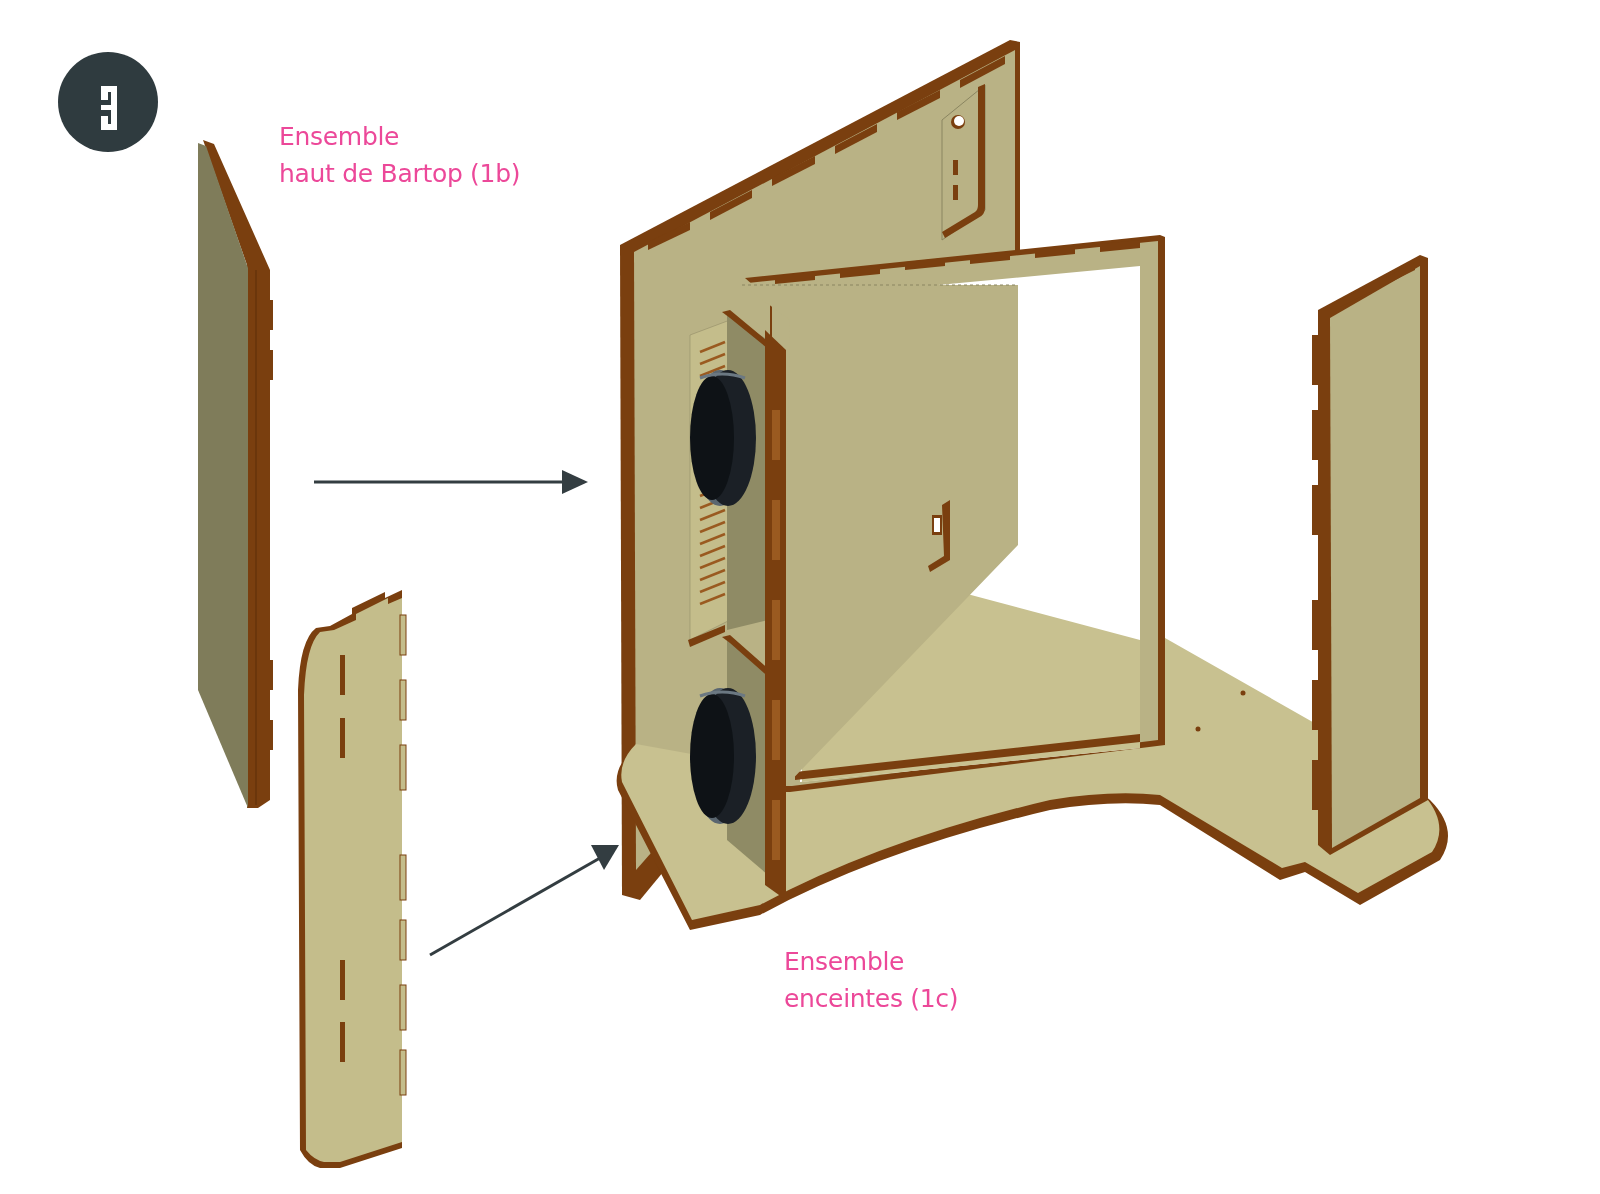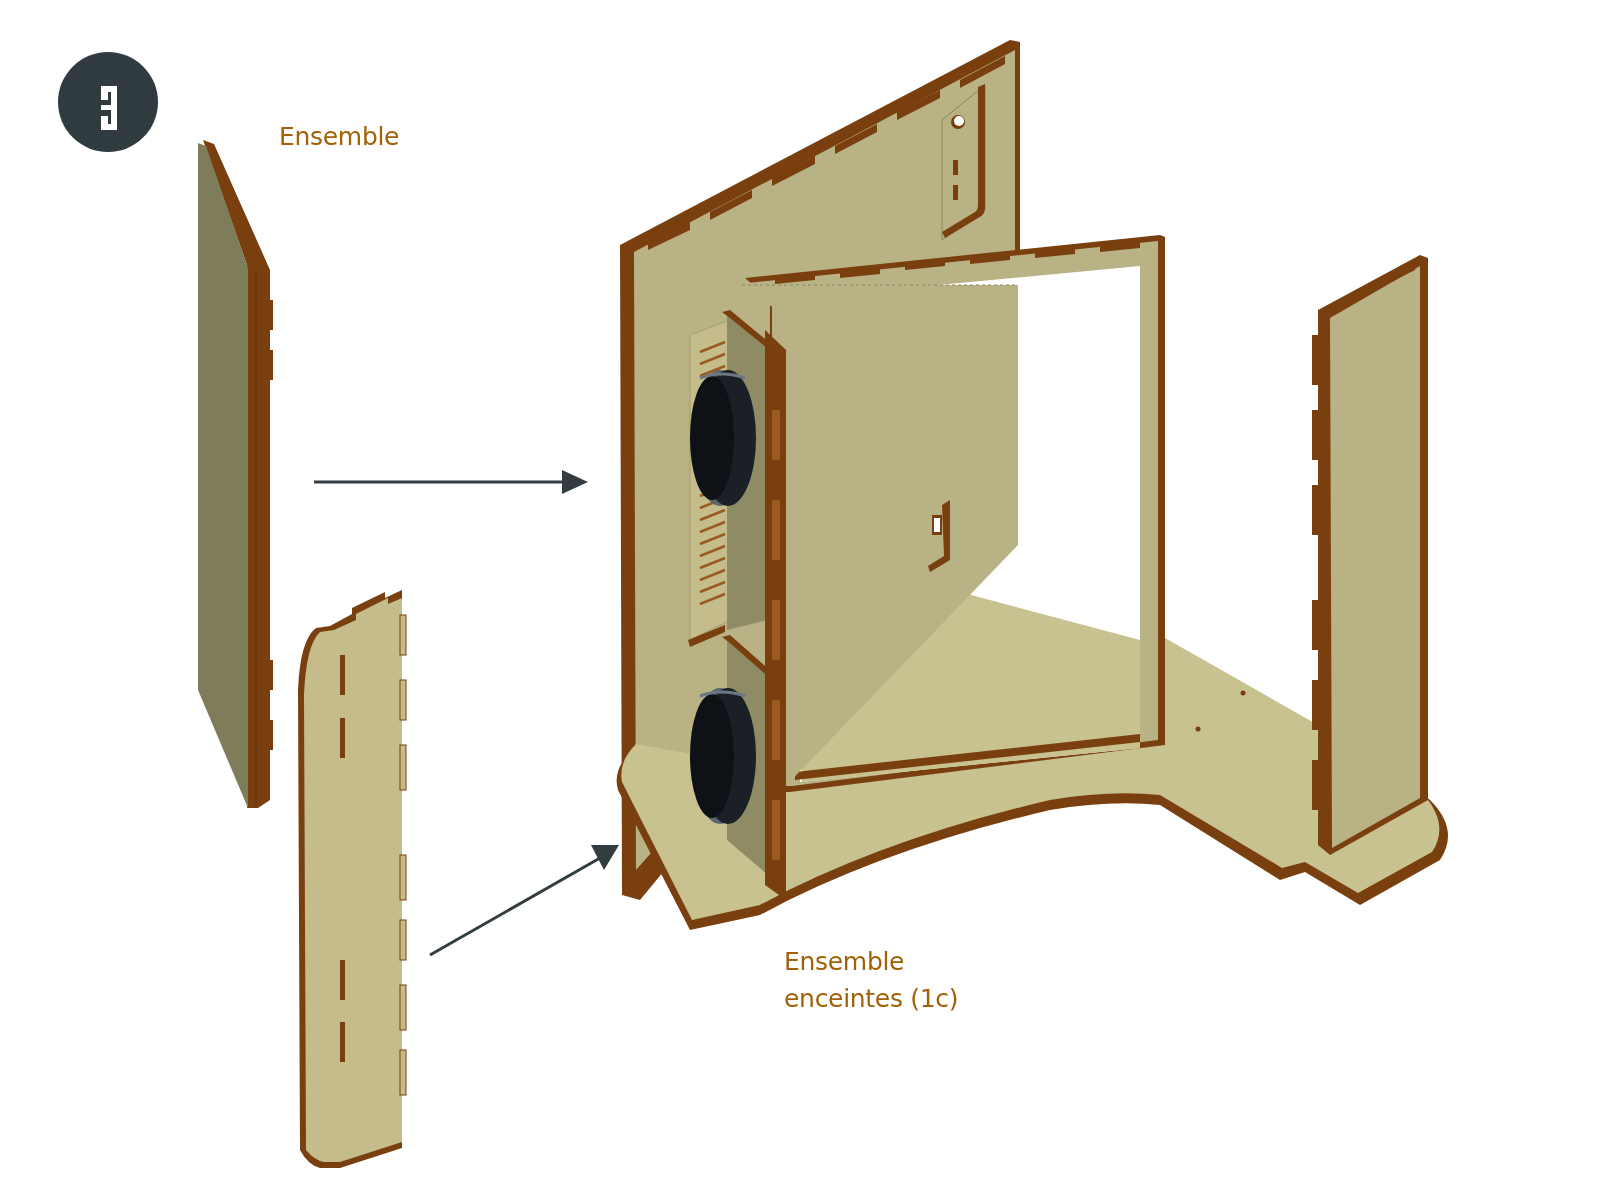--- a/index.html
+++ b/index.html
@@ -1,18 +1,18 @@
 <!DOCTYPE html>
 <html><head>
   <meta charset="utf-8">
   <style>
     html, body { margin: 0; padding: 0; background: #ffffff; }
     body { width: 1600px; height: 1194px; position: relative; overflow: hidden; font-family: "Liberation Sans", sans-serif; }
     .canvas { position: absolute; left: 0; top: 0; width: 1600px; height: 1194px; }
-    .label { position: absolute; font-family: "DejaVu Sans", sans-serif; color: #a16207; font-size: 25px; line-height: 37px; letter-spacing: -0.3px; }
+    .label { position: absolute; font-family: "DejaVu Sans", sans-serif; color: #ec4899; font-size: 25px; line-height: 37px; letter-spacing: -0.3px; }
     .label span { display: block; white-space: nowrap; }
     .step-badge { position: absolute; left: 58px; top: 52px; width: 100px; height: 100px; border-radius: 50%; background: #2f3b3f; }
     .step-glyph { position: absolute; left: 0; top: 0; width: 100px; height: 100px; }
     .step-num { position: absolute; width: 1px; height: 1px; overflow: hidden; clip: rect(0 0 0 0); }
   </style>
 </head>
 <body>
 
 <svg class="canvas" viewBox="0 0 1600 1194" xmlns="http://www.w3.org/2000/svg">
 
@@ -206,18 +206,19 @@
 
 <div class="step-badge">
   <svg class="step-glyph" viewBox="0 0 100 100">
     <path d="M 43,34 L 59,34 L 59,78 L 43,78 L 43,64 L 50,64 L 50,72 L 53,72 L 53,58 L 43,58 L 43,53 L 53,53 L 53,40 L 50,40 L 50,48 L 43,48 Z" fill="#ffffff"></path>
   </svg>
   <span class="step-num">9</span>
 </div>
 
 <div class="label" style="left:279px; top:118px;">
   <span>Ensemble</span>
+  <span>haut de Bartop (1b)</span>
 </div>
 
 <div class="label" style="left:784px; top:943px;">
   <span>Ensemble</span>
   <span>enceintes (1c)</span>
 </div>
 
 </body></html>

